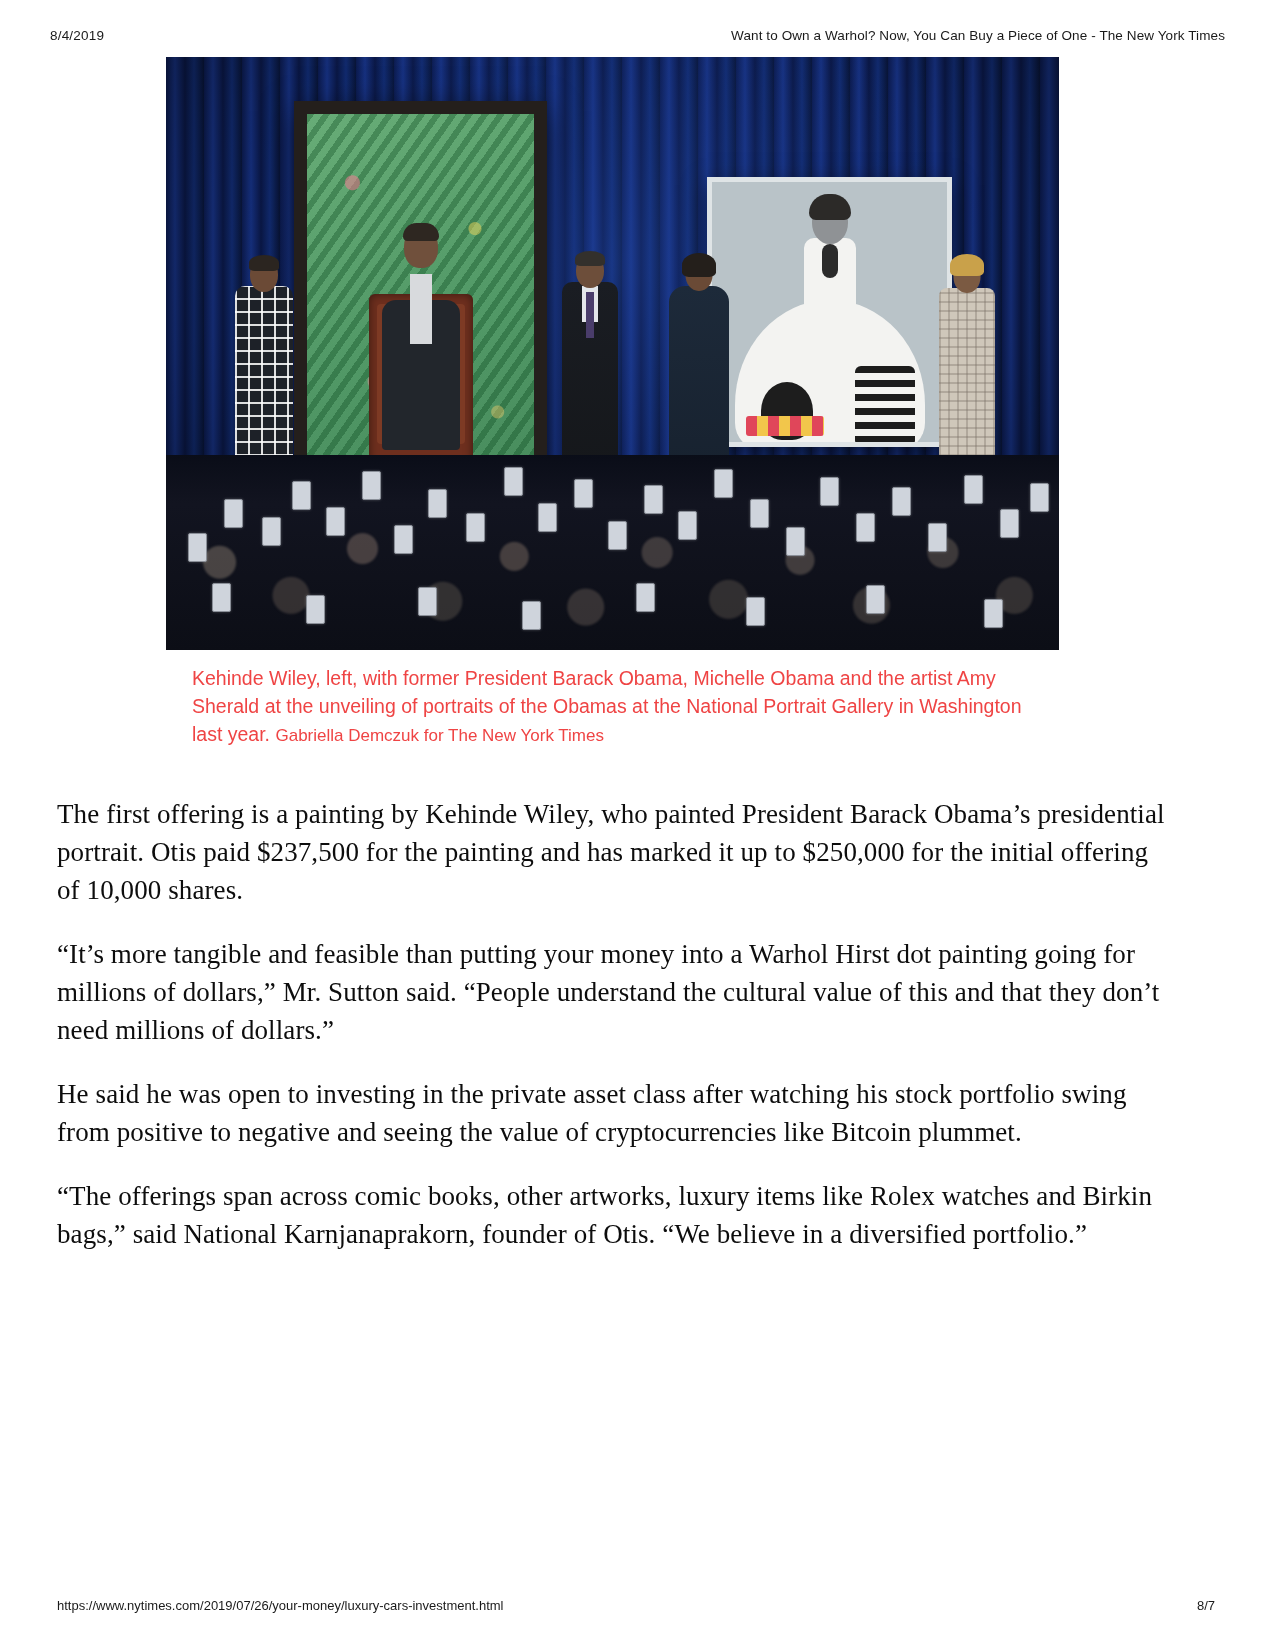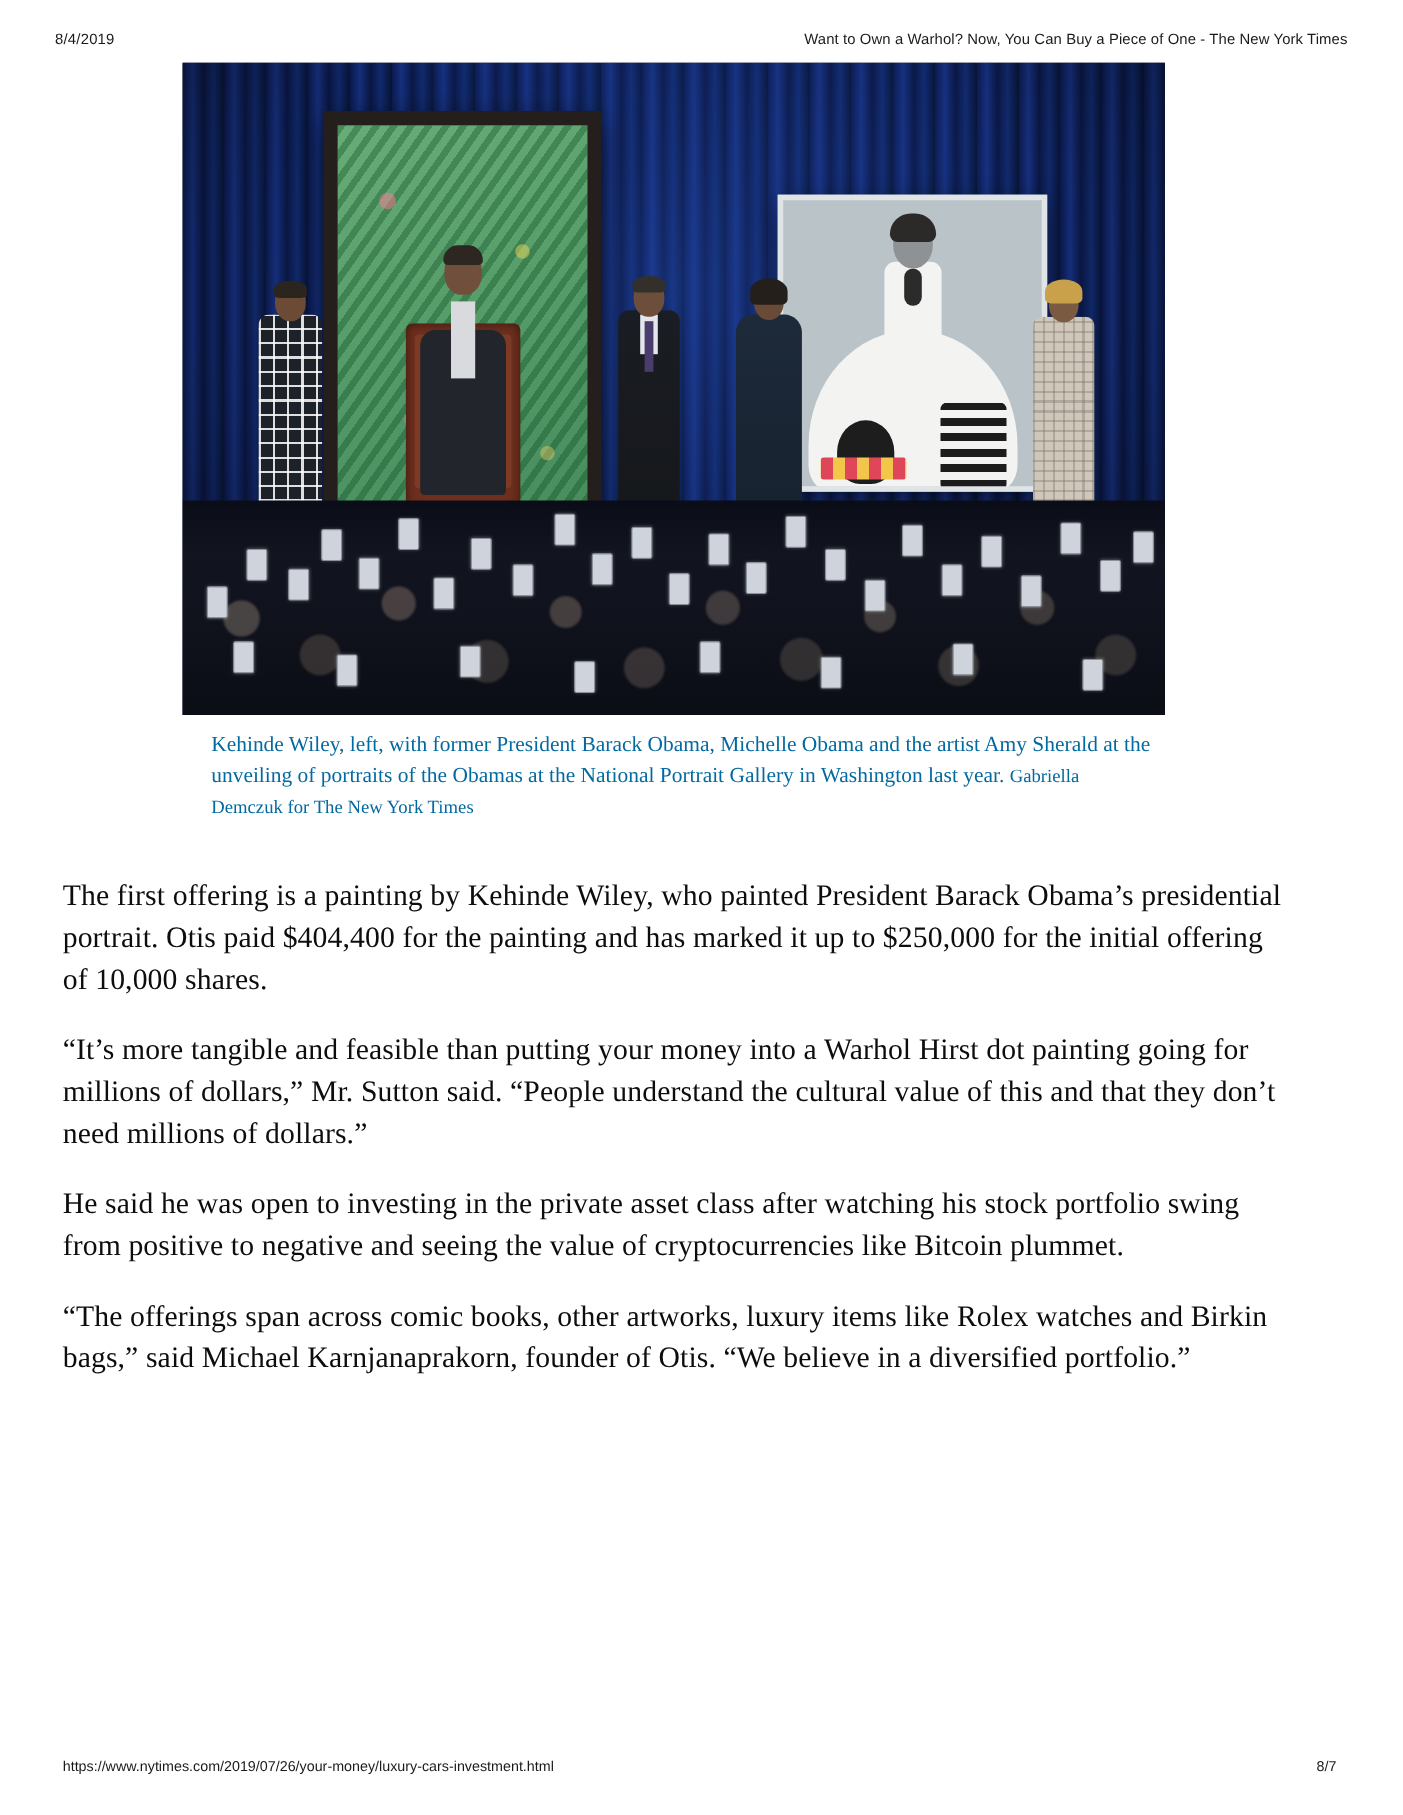--- a/index.html
+++ b/index.html
@@ -393,24 +393,24 @@
       repeating-linear-gradient(0deg, rgba(120,110,100,0.35) 0 2px, transparent 2px 9px),
       #cfc7ba;
     border-radius: 8px 8px 2px 2px;
   }
 
   
   .caption {
     margin-top: 14px;
     padding-left: 26px;
     padding-right: 10px;
-    font-family: Liberation Serif, serif;
+    font-family: Liberation Sans, sans-serif;
     font-size: 19.5px;
     line-height: 28px;
-    color: #0369a1;
+    color: #ef4444;
   }
   .caption .credit {
     font-size: 17px;
   }
 
   
   .article {
     position: absolute;
     top: 795px;
     left: 57px;
@@ -538,24 +538,24 @@
       </div>
     </div>
 
     <div class="caption">
       <span>Kehinde Wiley, left, with former President Barack Obama, Michelle Obama and the artist Amy Sherald  at the unveiling of portraits of the Obamas at the National Portrait Gallery in Washington last year.</span>
       <span class="credit">Gabriella Demczuk for The New York Times</span>
     </div>
   </div>
 
   <div class="article">
-    <p>The first offering is a painting by Kehinde Wiley, who painted President Barack Obama’s presidential portrait. Otis paid $404,400 for the painting and has marked it up to $250,000 for the initial offering of 10,000 shares.</p>
+    <p>The first offering is a painting by Kehinde Wiley, who painted President Barack Obama’s presidential portrait. Otis paid $237,500 for the painting and has marked it up to $250,000 for the initial offering of 10,000 shares.</p>
     <p>“It’s more tangible and feasible than putting your money into a Warhol Hirst dot painting going for millions of dollars,” Mr. Sutton said. “People understand the cultural value of this and that they don’t need millions of dollars.”</p>
     <p>He said he was open to investing in the private asset class after watching his stock portfolio swing from positive to negative and seeing the value of cryptocurrencies like Bitcoin plummet.</p>
-    <p>“The offerings span across comic books, other artworks, luxury items like Rolex watches and Birkin bags,” said Michael Karnjanaprakorn, founder of Otis. “We believe in a diversified portfolio.”</p>
+    <p>“The offerings span across comic books, other artworks, luxury items like Rolex watches and Birkin bags,” said National Karnjanaprakorn, founder of Otis. “We believe in a diversified portfolio.”</p>
   </div>
 
   <div class="print-footer">
     <span class="url">https://www.nytimes.com/2019/07/26/your-money/luxury-cars-investment.html</span>
     <span class="pageno">8/7</span>
   </div>
 
 </div>
 
 </body></html>

